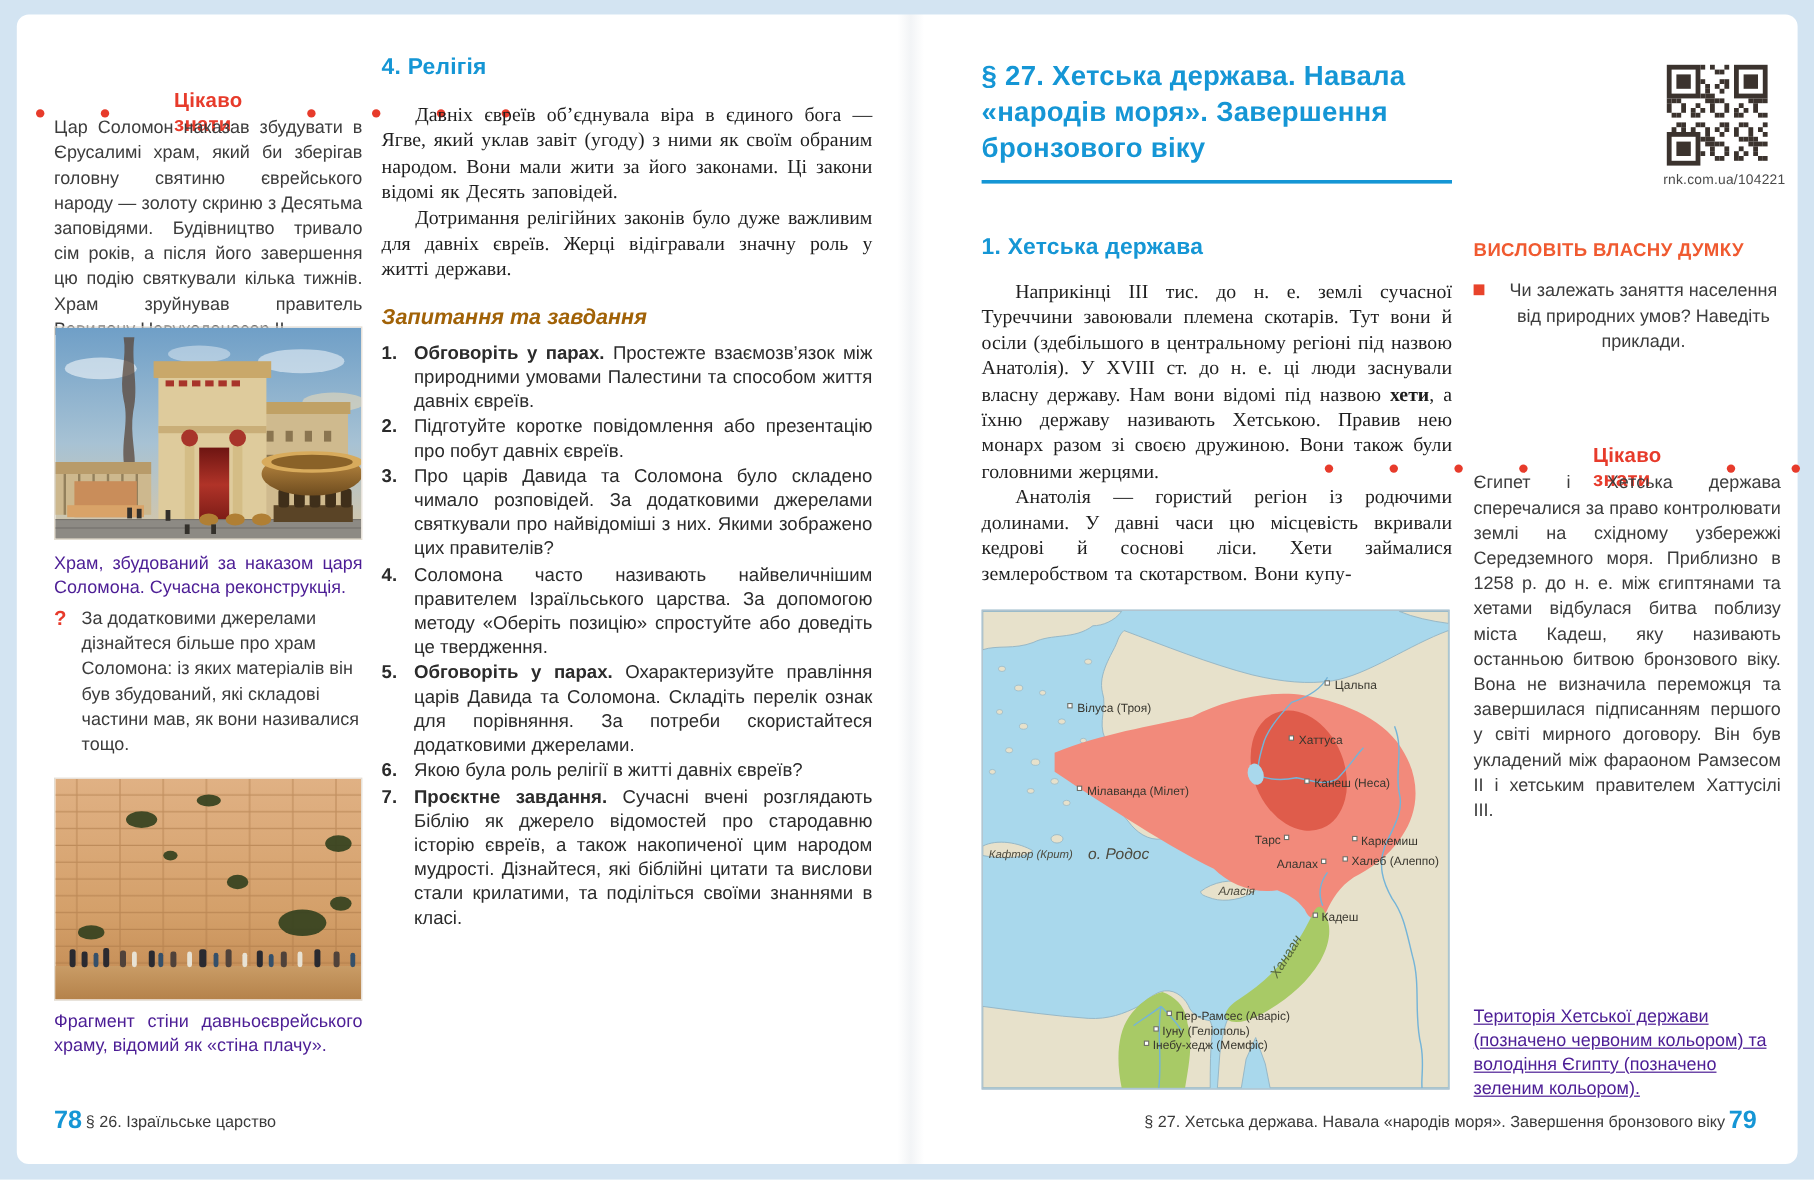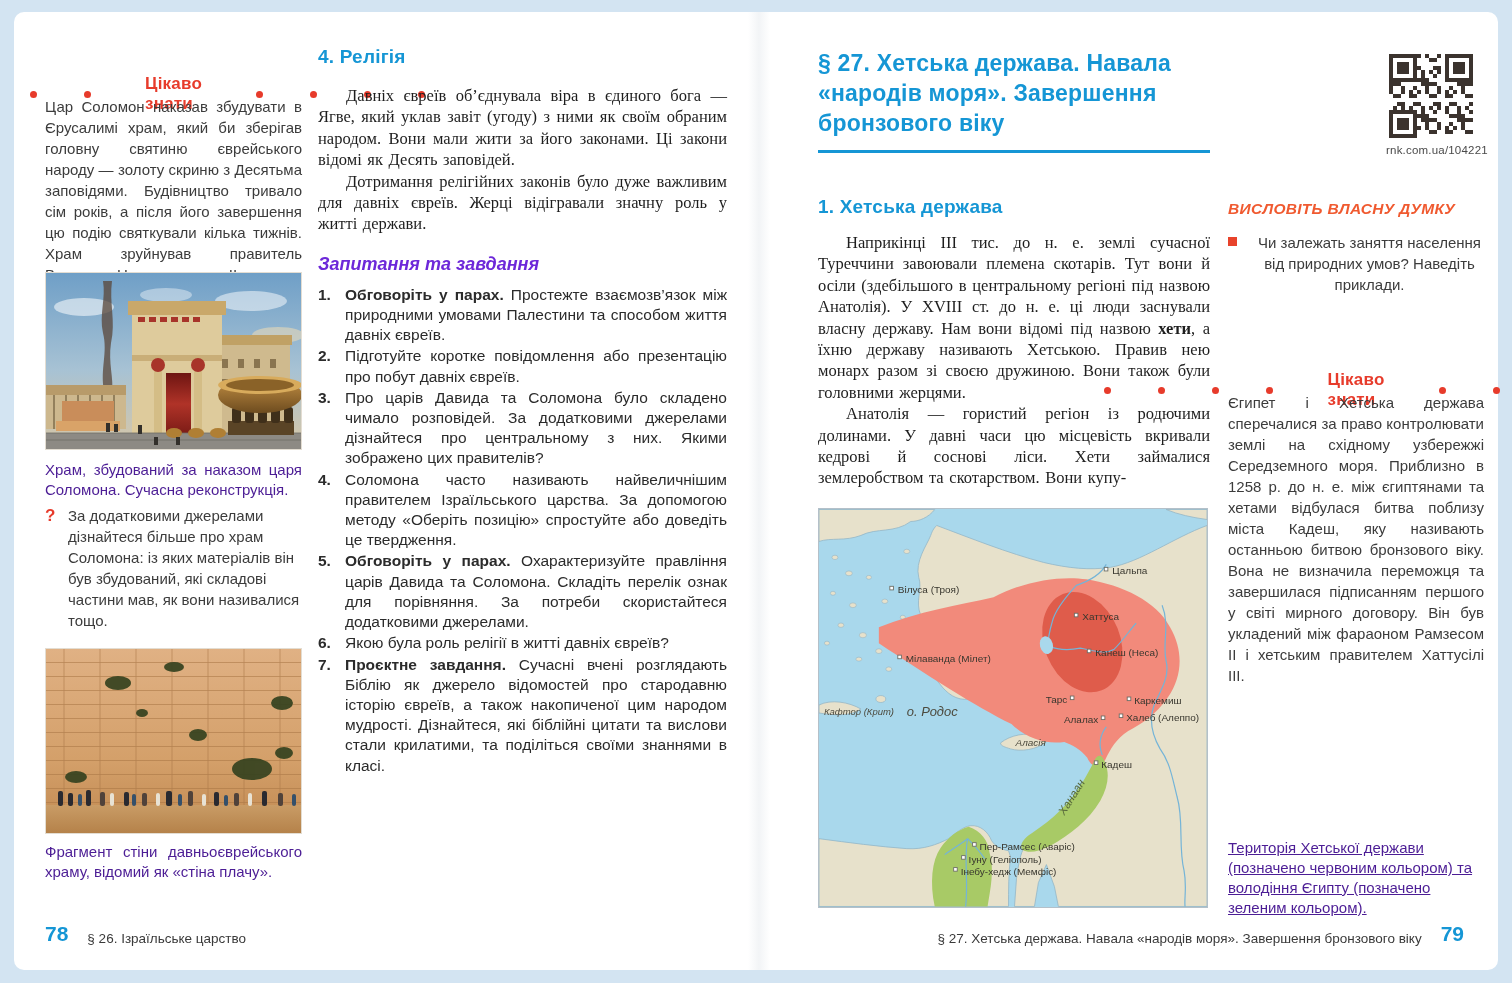--- a/index.html
+++ b/index.html
@@ -26,38 +26,38 @@
     font-family:"Liberation Serif",serif;font-size:16.5px;line-height:21.4px;
     color:#1e1e1e;text-align:justify;margin:0;text-indent:1.7em;word-spacing:1.5px;
   }
   .side-text{font-size:15px;line-height:21px;color:#3c3c3c;margin:0;text-align:justify;}
   .caption{font-size:15px;line-height:20px;color:#4c1d95;margin:0;text-align:justify;}
   .know-head{display:flex;align-items:center;justify-content:center;gap:40px;}
   .know-title{color:#e73b2b;font-size:17px;font-weight:700;margin:0 11px;letter-spacing:.2px;}
   .dot{width:7px;height:7px;border-radius:50%;background:#e73b2b;display:inline-block;margin:0 3.5px;flex:none;}
   .pnum{color:#1596d5;font-size:21px;font-weight:700;}
   .chap{font-size:13.5px;color:#3a3a3a;}
-  footer{display:flex;align-items:flex-end;gap:19px;}
+  footer{display:flex;align-items:center;gap:3px;}
 
   
   .qblock{display:grid;grid-template-columns:23px 1fr;}
   .qmark{color:#e73b2b;font-weight:700;font-size:17px;line-height:21px;}
   .fig{border:1px solid #e3ddd2;box-sizing:border-box;overflow:hidden;}
-  .tasks-h{color:#6d28d9;font-size:18px;font-weight:700;font-style:italic;margin:19px 0 10px 0;}
+  .tasks-h{color:#a16207;font-size:18px;font-weight:700;font-style:italic;margin:19px 0 10px 0;}
   ol.tasks{list-style:none;margin:0;padding:0;}
   ol.tasks li{display:grid;grid-template-columns:27px 1fr;margin:0 0 1px 0;}
   ol.tasks .num{font-weight:700;font-size:15.5px;line-height:20.2px;color:#2b2b2b;}
   ol.tasks .t{font-size:15.5px;line-height:20.2px;color:#2b2b2b;text-align:justify;}
   ol.tasks .lead{font-weight:700;}
 
   
   .rp-title h1{color:#1596d5;font-size:23px;line-height:30px;font-weight:700;margin:0;letter-spacing:.2px;}
   .rule{height:3px;background:#1596d5;margin-top:12px;}
   .qr-cap{font-size:11.5px;font-weight:400;color:#4a4a4a;text-align:center;margin-top:4px;letter-spacing:.2px;}
-  .opinion-h{color:#f05a30;font-size:15.5px;font-weight:700;margin:0;letter-spacing:.3px;font-style:italic;}
+  .opinion-h{color:#f05a30;font-size:15.5px;font-weight:700;margin:0;letter-spacing:.3px;}
   .bullet-row{display:grid;grid-template-columns:27px 1fr;margin-top:10px;}
   .sq{width:9px;height:9px;background:#e8432b;margin-top:5px;}
   .map-fig{border:1px solid #b4c0c9;box-sizing:border-box;background:#a9d8ec;}
   svg text{font-family:"Liberation Sans",sans-serif;}
 </style>
 </head>
 <body>
 
 <div class="spread"></div>
 <div class="fold"></div>
@@ -242,21 +242,21 @@
     <li>
         <span class="num">1.</span>
         <span class="t"><span class="lead">Обговоріть у парах. </span><span>Простежте взаємозв’язок між природними умовами Палестини та способом життя давніх євреїв.</span></span>
       </li>
     <li>
         <span class="num">2.</span>
         <span class="t"><span class="lead"></span><span>Підготуйте коротке повідомлення або презентацію про побут давніх євреїв.</span></span>
       </li>
     <li>
         <span class="num">3.</span>
-        <span class="t"><span class="lead"></span><span>Про царів Давида та Соломона було складено чимало розповідей. За додатковими джерелами дізнайтеся про центральному з них. Якими зображено цих правителів?</span></span>
+        <span class="t"><span class="lead"></span><span>Про царів Давида та Соломона було складено чимало розповідей. За додатковими джерелами святкували про найвідоміші з них. Якими зображено цих правителів?</span></span>
       </li>
     <li>
         <span class="num">4.</span>
         <span class="t"><span class="lead"></span><span>Соломона часто називають найвеличнішим правителем Ізраїльського царства. За допомогою методу «Оберіть позицію» спростуйте або доведіть це твердження.</span></span>
       </li>
     <li>
         <span class="num">5.</span>
         <span class="t"><span class="lead">Обговоріть у парах. </span><span>Охарактеризуйте правління царів Давида та Соломона. Складіть перелік ознак для порівняння. За потреби скористайтеся додатковими джерелами.</span></span>
       </li>
     <li>

